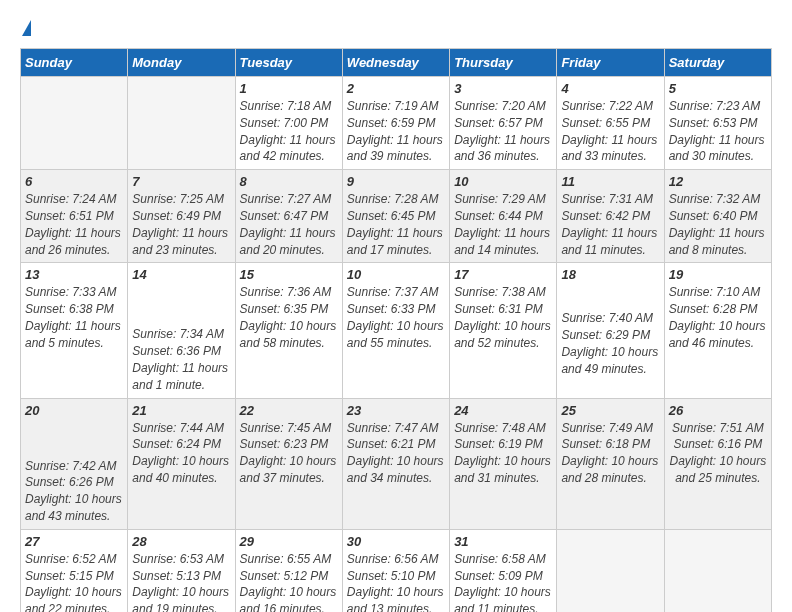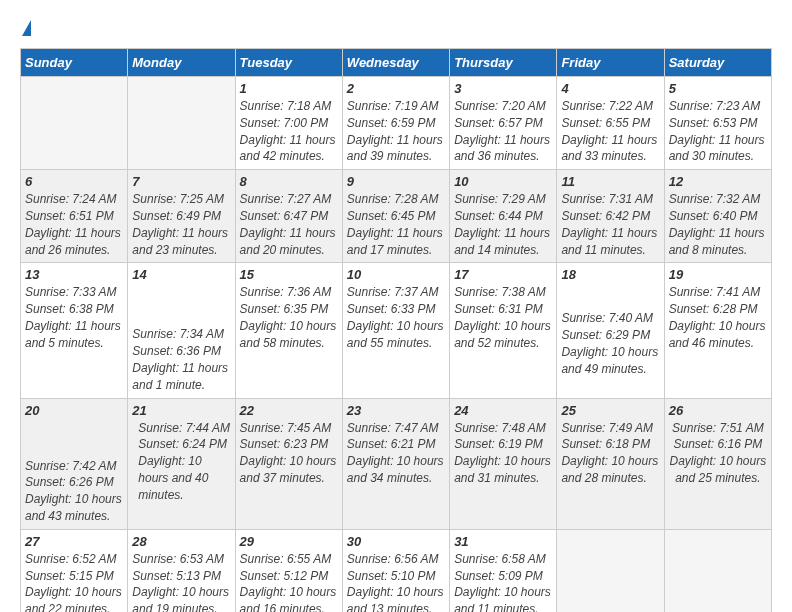--- a/index.html
+++ b/index.html
@@ -229,35 +229,35 @@
 Daylight: 10 hours and 52 minutes.</div>
         </td>
         <td>
           <span class="day-num">18</span>
           <div class="day-detail" style="white-space: pre-line; margin-top: 28px;">Sunrise: 7:40 AM
 Sunset: 6:29 PM
 Daylight: 10 hours and 49 minutes.</div>
         </td>
         <td>
           <span class="day-num">19</span>
-          <div class="day-detail" style="white-space: pre-line;">Sunrise: 7:41 AM
+          <div class="day-detail" style="white-space: pre-line;">Sunrise: 7:10 AM
 Sunset: 6:28 PM
 Daylight: 10 hours and 46 minutes.</div>
         </td>
       </tr>
       <tr class="row-shaded">
         <td>
           <span class="day-num">20</span>
           <div class="day-detail" style="white-space: pre-line; margin-top: 40px;">Sunrise: 7:42 AM
 Sunset: 6:26 PM
 Daylight: 10 hours and 43 minutes.</div>
         </td>
         <td>
           <span class="day-num">21</span>
-          <div class="day-detail" style="white-space: pre-line; margin-left: 6px;">Sunrise: 7:44 AM
+          <div class="day-detail" style="white-space: pre-line;">Sunrise: 7:44 AM
 Sunset: 6:24 PM
 Daylight: 10 hours and 40 minutes.</div>
         </td>
         <td>
           <span class="day-num">22</span>
           <div class="day-detail" style="white-space: pre-line;">Sunrise: 7:45 AM
 Sunset: 6:23 PM
 Daylight: 10 hours and 37 minutes.</div>
         </td>
         <td>

